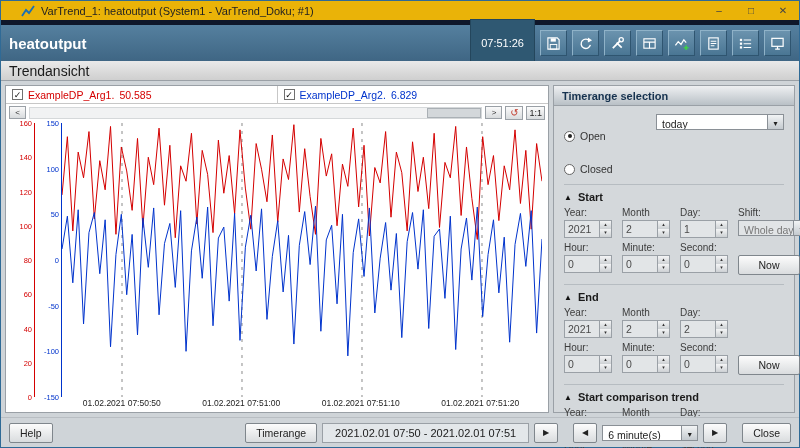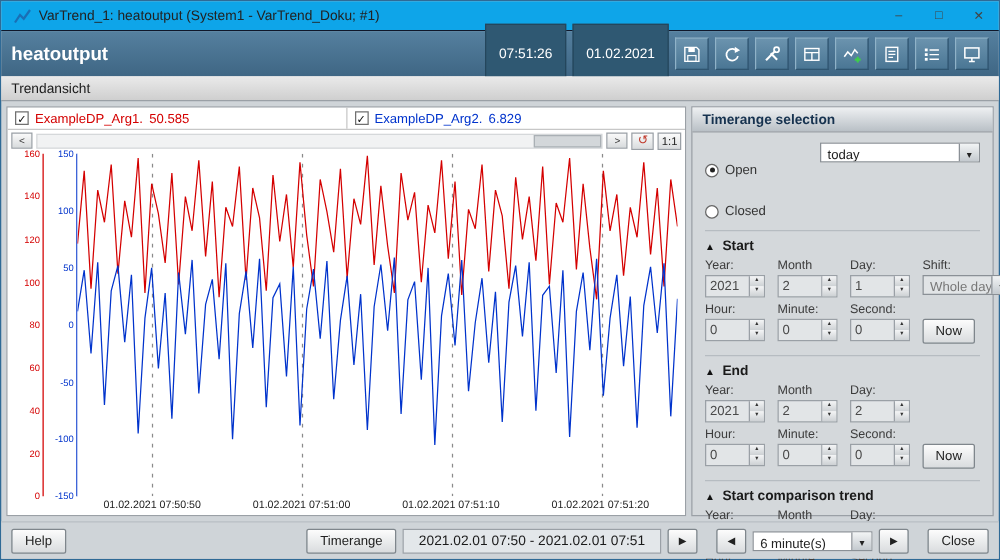--- a/index.html
+++ b/index.html
@@ -1,28 +1,28 @@
 <!DOCTYPE html>
 <html><head>
 <meta charset="utf-8">
 <style>
 *{box-sizing:border-box;margin:0;padding:0;font-family:"Liberation Sans",sans-serif;}
 html,body{width:800px;height:448px;overflow:hidden;background:#cfd4d8;}
 .win{width:800px;height:448px;border:1px solid #2f6a96;display:flex;flex-direction:column;background:#cfd4d8;}
-.titlebar{height:24px;background:#0ea5e9;display:flex;align-items:center;padding-left:10px;gap:6px;border-bottom:1px solid #0f172a;flex:0 0 auto;}
+.titlebar{height:24px;background:#eab308;display:flex;align-items:center;padding-left:20px;gap:6px;border-bottom:5px solid #0f172a;flex:0 0 auto;}
 .titlebar .title{font-size:11px;color:#222;flex:1;white-space:nowrap;overflow:hidden;}
 .wbtns{display:flex;height:100%;}
 .wbtn{width:32px;display:flex;align-items:center;justify-content:center;font-size:10px;color:#444;cursor:default;}
 .header{height:36px;background:linear-gradient(#55809f,#3f6684);display:flex;align-items:center;padding:0 8px;gap:5px;flex:0 0 auto;}
 .htitle{color:#fff;font-size:15px;font-weight:bold;}
 .hspace{flex:1;}
 .timefield{background:#2f5872;border:1px solid #24465c;color:#fff;font-size:11px;padding:17px 10px;white-space:nowrap;}
 .tbtn{width:27px;height:26px;background:linear-gradient(#6b93ae,#4a7694);border:1px solid;border-color:#8fb2c8 #2f5570 #2f5570 #8fb2c8;display:flex;align-items:center;justify-content:center;}
 .tbtn svg{display:block;}
-.tabbar{height:20px;background:linear-gradient(#eaeaea,#cfcfcf);border-bottom:1px solid #9aa0a6;display:flex;align-items:center;padding:0 8px;font-size:11px;color:#1a1a1a;flex:0 0 auto;}
+.tabbar{height:20px;background:linear-gradient(#eaeaea,#cfcfcf);border-bottom:1px solid #9aa0a6;display:flex;align-items:center;padding:0 8px;font-size:14px;color:#1a1a1a;flex:0 0 auto;}
 .content{flex:1;display:flex;min-height:0;padding:4px;gap:4px;}
 .chart-panel{flex:1;background:#fff;border:1px solid #9aa0a6;display:flex;flex-direction:column;min-width:0;}
 .legend{display:flex;height:18px;border-bottom:1px solid #c7c7c7;flex:0 0 auto;}
 .legend-item{flex:1;display:flex;align-items:center;gap:5px;padding:0 6px;border-right:1px solid #c7c7c7;font-size:10.5px;min-width:0;}
 .legend-item:last-child{border-right:none;}
 .cb{width:11px;height:11px;border:1px solid #707070;background:#fff;font-size:9px;line-height:10px;text-align:center;color:#111;flex:0 0 auto;}
 .cb.dis{background:#e5e7e9;border-color:#9aa0a6;color:#9aa0a6;}
 .lg-val{}
 .scrollrow{display:flex;align-items:center;height:17px;padding:1px 3px;gap:3px;flex:0 0 auto;}
 .sbtn{width:17px;height:13px;background:linear-gradient(#fafafa,#d8dbdd);border:1px solid #9aa0a6;font-size:8px;line-height:11px;text-align:center;color:#333;}
@@ -55,21 +55,21 @@
 .tri{font-size:8px;color:#111;}
 .frow{display:grid;grid-template-columns:50px 50px 50px 1fr;column-gap:8px;margin-top:1px;}
 .fcell{display:flex;flex-direction:column;}
 .flabel{font-size:10px;color:#3c3c3c;margin-bottom:1px;white-space:nowrap;height:12px;}
 .spinc{display:flex;width:48px;height:18px;border:1px solid #9aa0a6;background:#e2e5e7;}
 .spinc .v{flex:1;padding:2px 3px;font-size:10.5px;color:#4a4a4a;overflow:hidden;}
 .spinc .btns{width:12px;display:flex;flex-direction:column;border-left:1px solid #9aa0a6;}
 .spinc .btns span{flex:1;font-size:5px;line-height:7px;text-align:center;color:#333;background:linear-gradient(#f4f5f6,#cdd1d4);}
 .shiftcombo{width:72px;}
 .btn{background:linear-gradient(#fcfcfc,#d9dcde);border:1px solid #7f868c;border-radius:2px;font-size:10.5px;color:#222;padding:2px 10px;height:20px;white-space:nowrap;}
-.btn.sm{width:42px;padding:2px 2px;text-align:center;}
+.btn.sm{width:62px;padding:2px 2px;text-align:center;}
 .chk-row{display:flex;align-items:center;gap:5px;margin-top:14px;font-size:10.5px;color:#8a8f94;}
 .panel-play{margin-top:auto;text-align:right;padding:2px 6px 5px;font-size:11px;color:#111;}
 .bottombar{height:30px;display:flex;align-items:center;padding:0 8px;gap:5px;background:#cfd4d8;border-top:1px solid #b9bec3;flex:0 0 auto;}
 .range-box{background:#e3e7ea;border:1px solid #9aa0a6;padding:3px 12px;font-size:11px;color:#1a1a1a;white-space:nowrap;}
 .abtn{width:24px;height:20px;font-size:8px;padding:0;text-align:center;}
 .bspace{flex:1;}
 .intcombo{width:96px;}
 </style>
 </head>
 <body>
@@ -85,21 +85,20 @@
       <div class="wbtn">–</div>
       <div class="wbtn">□</div>
       <div class="wbtn">✕</div>
     </div>
   </div>
 
   <div class="header">
     <span class="htitle">heatoutput</span>
     <div class="hspace"></div>
     <div class="timefield">07:51:26</div>
-    <div class="timefield">01.02.2021</div>
     <div class="tbtn">
         <span>
           <svg width="15" height="15" viewBox="0 0 16 16">
             <path d="M2 2 h10 l2 2 v10 h-12 z" fill="none" stroke="#fff" stroke-width="1.2"></path>
             <rect x="5" y="2.5" width="5.5" height="3.5" fill="#fff"></rect>
             <rect x="4.5" y="9" width="7" height="5" fill="none" stroke="#fff"></rect>
           </svg>
         </span>
       </div>
     <div class="tbtn">

